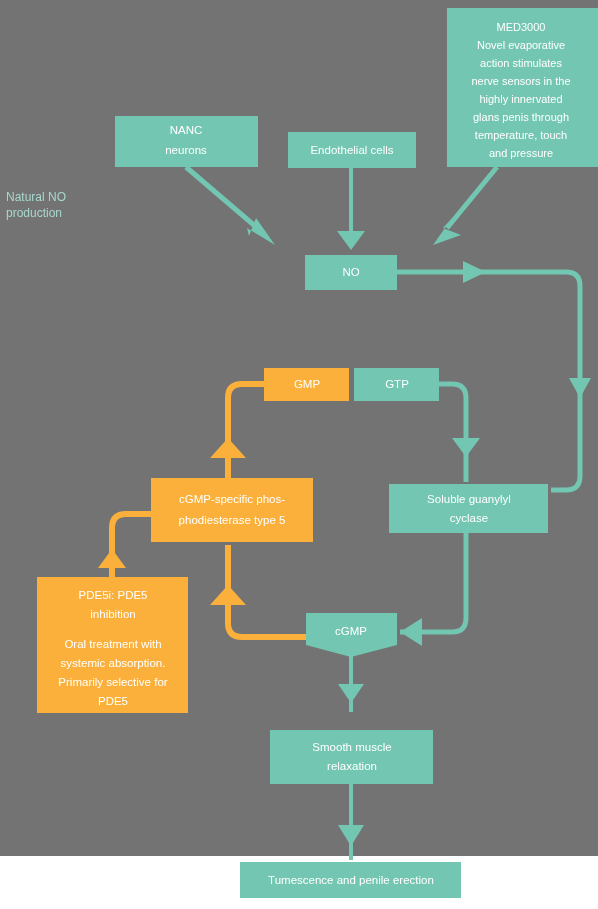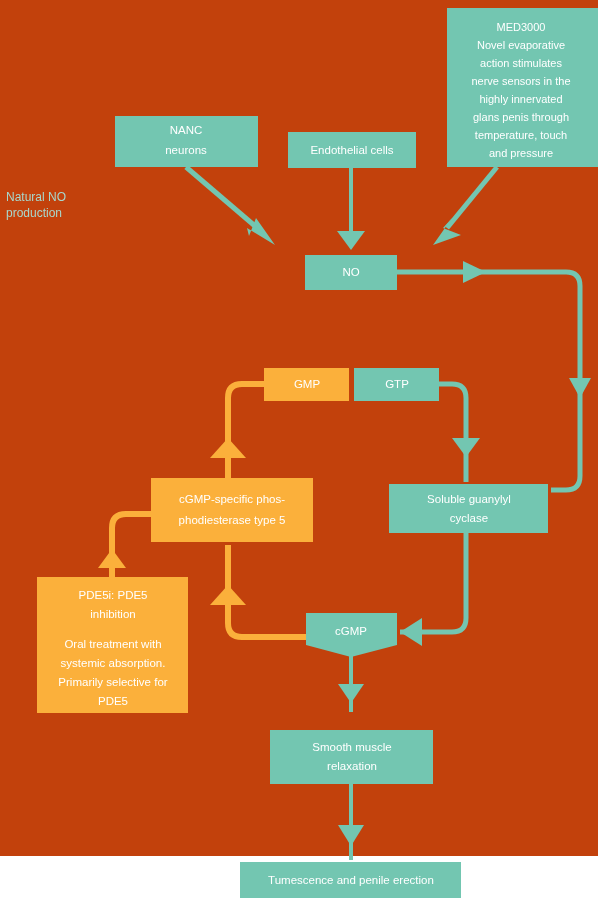--- a/index.html
+++ b/index.html
@@ -11,21 +11,21 @@
   body {
     width: 598px;
     height: 909px;
     overflow: hidden;
     font-family: "Liberation Sans", sans-serif;
   }
   #diagram-root {
     position: relative;
     width: 598px;
     height: 856px;
-    background: #c2410c;
+    background: #737373;
     text-decoration: underline;
   }
   svg#flow {
     position: absolute;
     left: 0;
     top: 0;
     width: 598px;
     height: 909px;
     display: block;
   }

